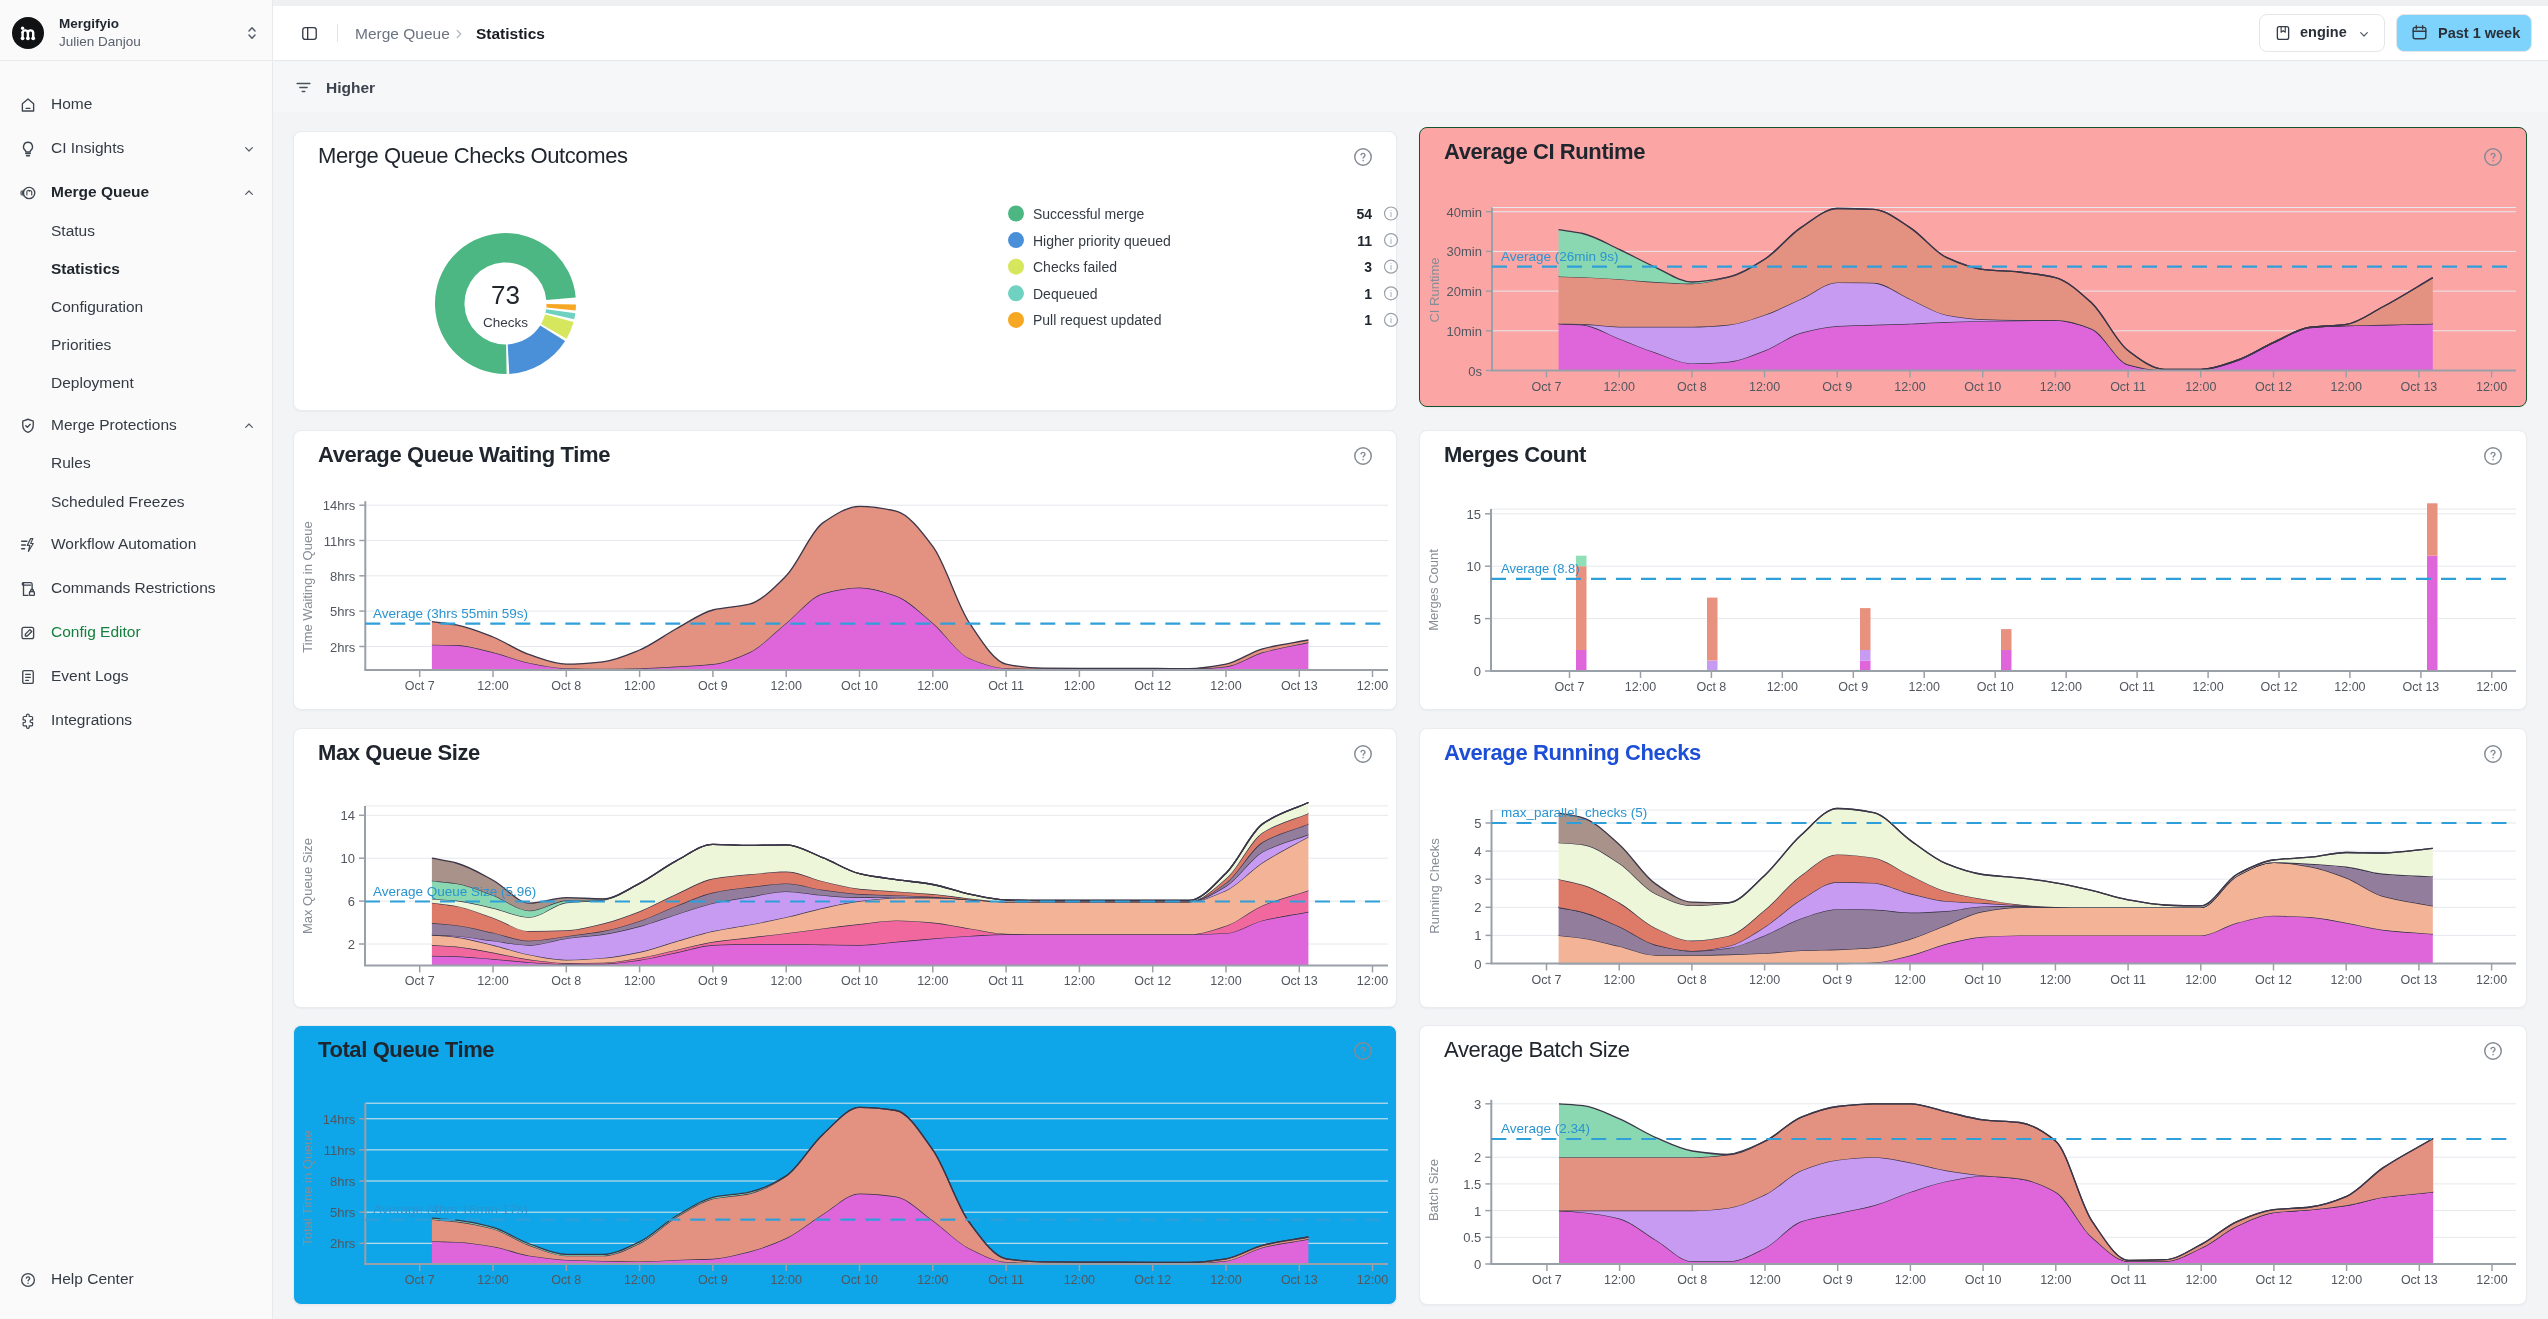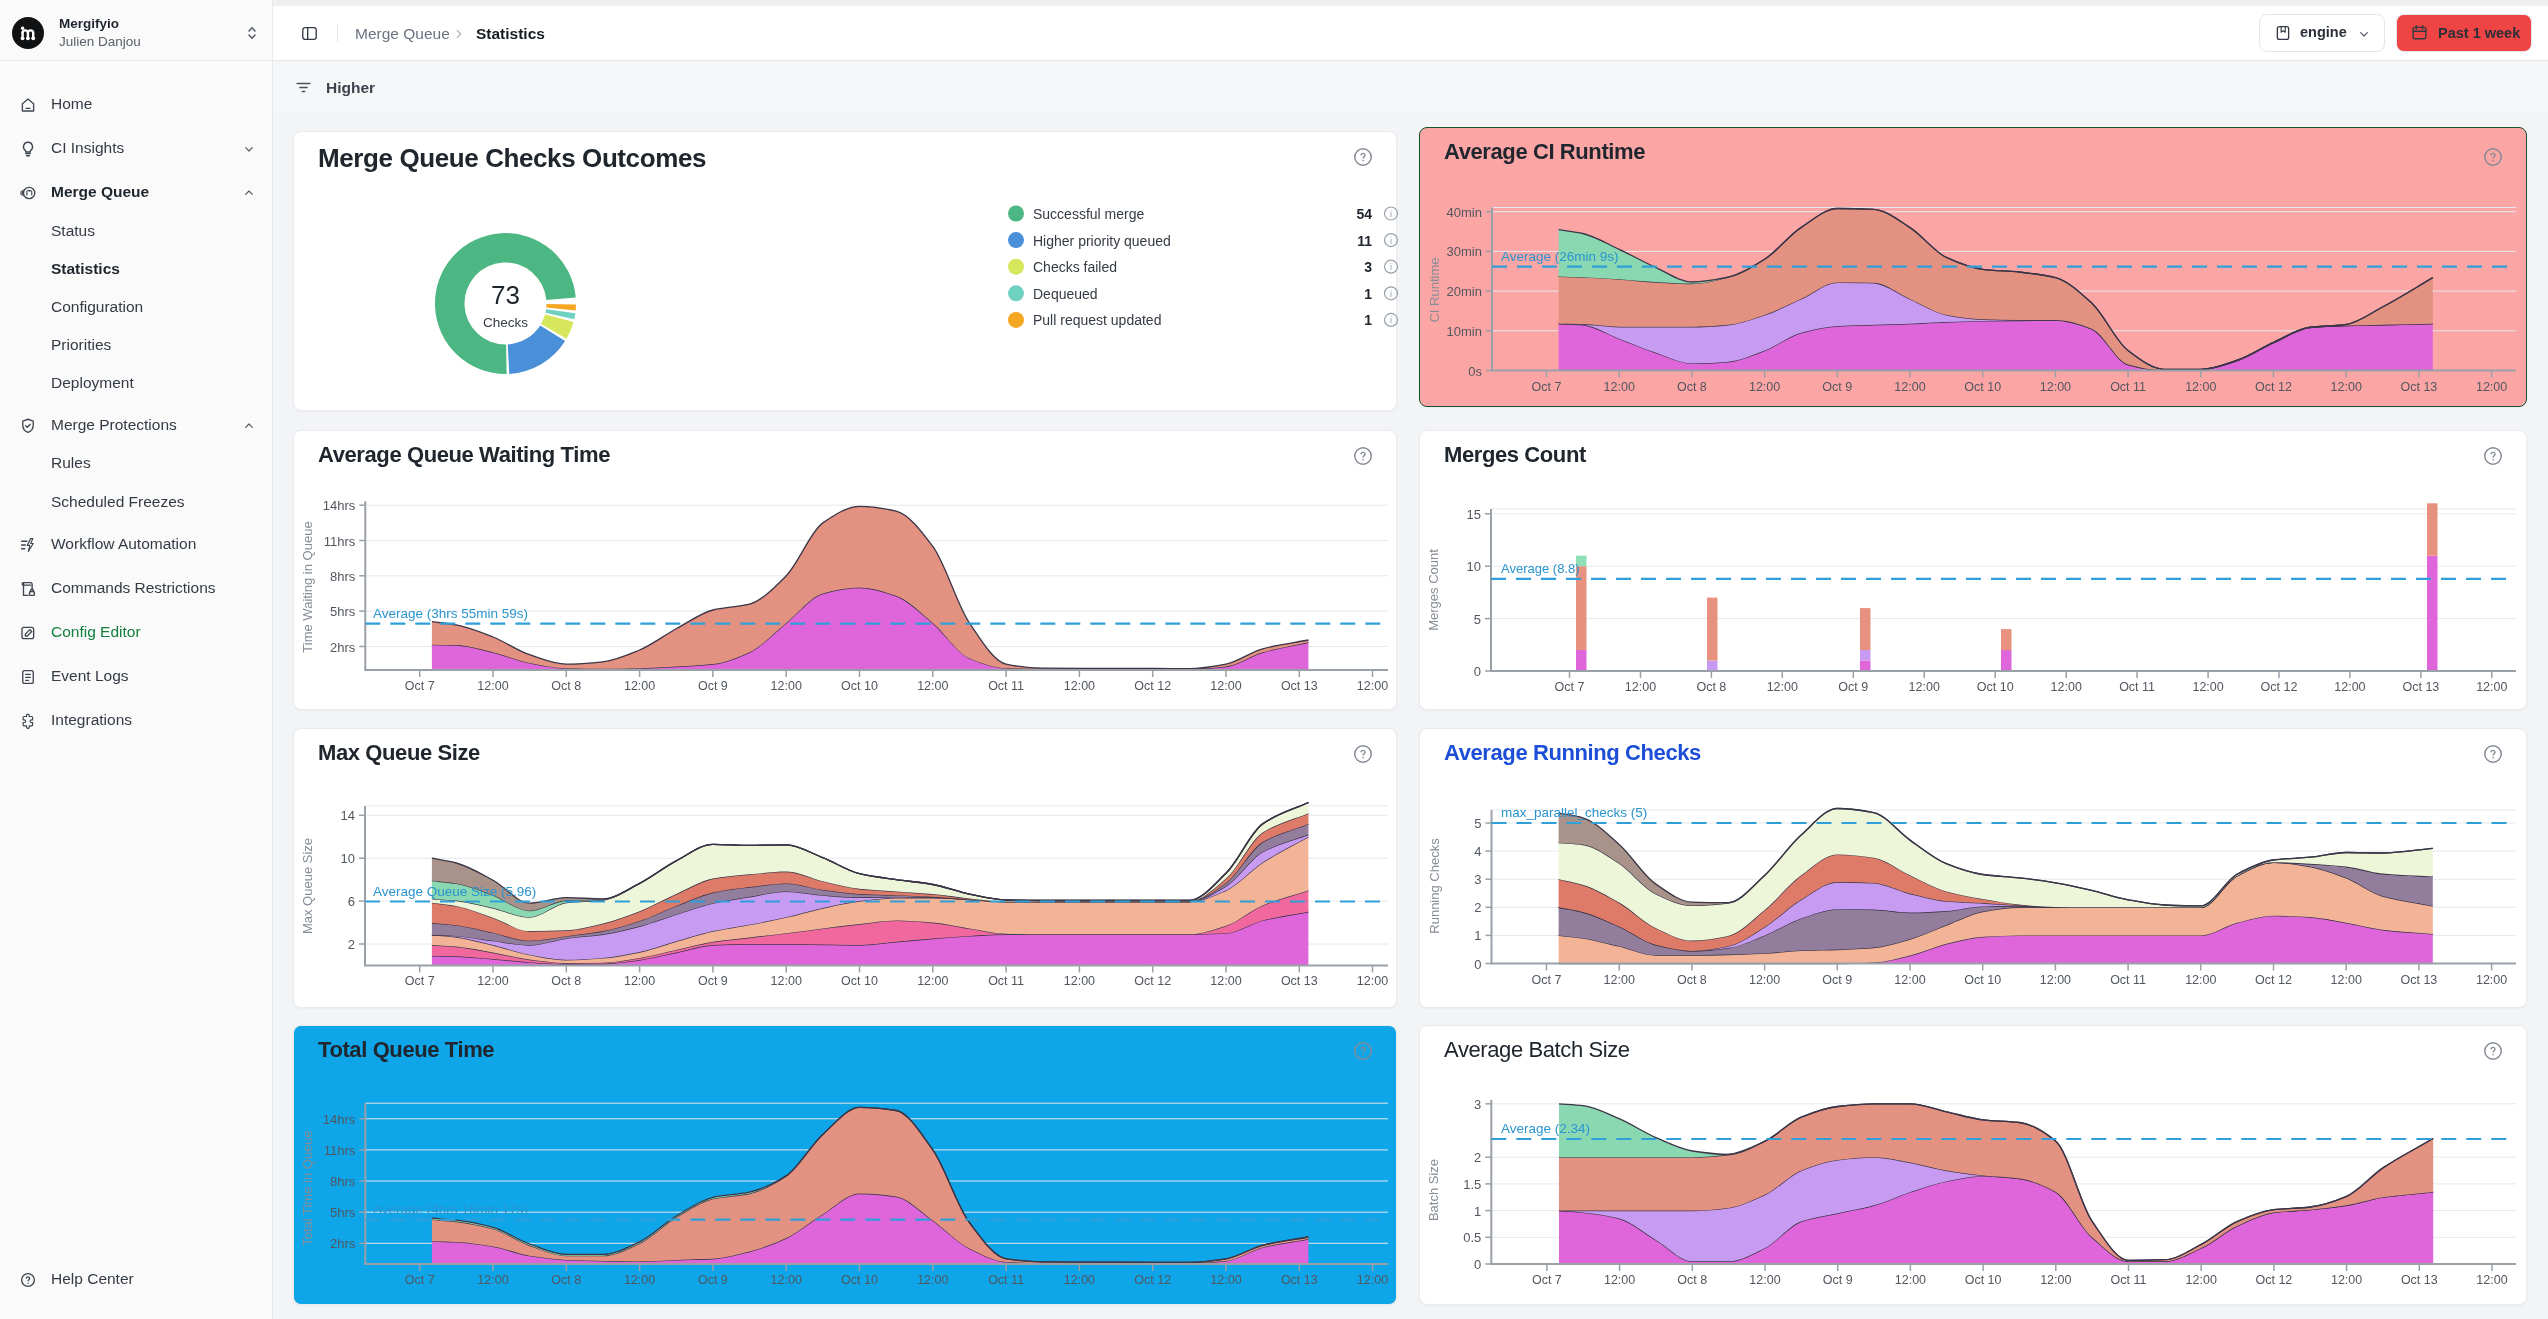--- a/index.html
+++ b/index.html
@@ -155,38 +155,38 @@
 <div style="position:absolute;left:2259px;top:14px;width:126px;height:38px;background:#fff;border:1px solid #e4e6ea;border-radius:8px">
 <span style="position:absolute;left:14px;top:9px"><svg width="18" height="18" viewBox="0 0 24 24" fill="none" stroke="#343b45" stroke-width="1.8" stroke-linecap="round" stroke-linejoin="round">
         <rect x="4.5" y="3.5" width="15" height="17" rx="2.5"></rect>
         <path d="M9.5 3.5v7.5l2.8-2.2 2.7 2.2V3.5" stroke-width="1.5"></path>
       </svg></span>
 <span style="position:absolute;left:40px;top:9px;font-size:14.5px;font-weight:700;color:#2a3038">engine</span>
 <span style="position:absolute;right:12px;top:11px"><svg width="16" height="16" viewBox="0 0 24 24" fill="none" stroke="#555c66" stroke-width="1.8" stroke-linecap="round" stroke-linejoin="round">
         <path d="M7 10l5 5 5-5"></path>
       </svg></span>
 </div>
-<div style="position:absolute;left:2396px;top:14px;width:136px;height:38px;background:#ef4444;border:1px solid #e4e6ea;border-radius:8px">
+<div style="position:absolute;left:2396px;top:14px;width:136px;height:38px;background:#7dd3fc;border:1px solid #e4e6ea;border-radius:8px">
 <span style="position:absolute;left:13px;top:8px"><svg width="19" height="19" viewBox="0 0 24 24" fill="none" stroke="#343b45" stroke-width="1.8" stroke-linecap="round" stroke-linejoin="round">
         <rect x="4" y="5.5" width="16" height="14.5" rx="2.5"></rect>
         <path d="M8 3.5v4"></path>
         <path d="M16 3.5v4"></path>
         <path d="M4 10.5h16"></path>
       </svg></span>
 <span style="position:absolute;left:41px;top:10px;font-size:14.5px;font-weight:700;color:#2a3038;white-space:nowrap">Past 1 week</span>
 </div>
 <span style="position:absolute;left:294px;top:78px"><svg width="19" height="19" viewBox="0 0 24 24" fill="none" stroke="#4a515b" stroke-width="2" stroke-linecap="round" stroke-linejoin="round">
       <path d="M4 7h16"></path>
       <path d="M7.5 12h9"></path>
       <path d="M10.5 17h3"></path>
     </svg></span>
 <div style="position:absolute;left:326px;top:79px;font-size:15.5px;font-weight:700;color:#3c434d">Higher</div>
 
 <div style="position:absolute;left:293px;top:131px;width:1104px;height:280px;background:#fff;border:1px solid #e9ebee;border-radius:8px;box-shadow:0 1px 2px rgba(16,24,40,.04)">
-    <div style="position:absolute;left:24px;top:11px;font-size:26px;font-weight:700;color:#20262e;letter-spacing:-.4px">Merge Queue Checks Outcomes</div>
+    <div style="position:absolute;left:24px;top:11px;font-size:22px;font-weight:400;color:#20262e;letter-spacing:-.4px">Merge Queue Checks Outcomes</div>
   </div>
 <svg style="position:absolute;left:1352px;top:146px" width="22" height="22" viewBox="0 0 24 24" fill="none" stroke="#858b94" stroke-width="1.6" stroke-linecap="round">
     <circle cx="12" cy="12" r="9"></circle>
     <path d="M9.9 9.6a2.2 2.2 0 0 1 4.3.5c0 1.4-2 1.7-2 2.9"></path>
     <path d="M12.1 15.9v.1"></path>
   </svg>
 <div style="position:absolute;left:1419px;top:127px;width:1108px;height:280px;background:#fca5a5;border:1px solid #14532d;border-radius:8px;box-shadow:0 1px 2px rgba(16,24,40,.04)">
     <div style="position:absolute;left:24px;top:11px;font-size:22px;font-weight:700;color:#20262e;letter-spacing:-.4px">Average CI Runtime</div>
   </div>
 <svg style="position:absolute;left:2482px;top:146px" width="22" height="22" viewBox="0 0 24 24" fill="none" stroke="#858b94" stroke-width="1.6" stroke-linecap="round">

